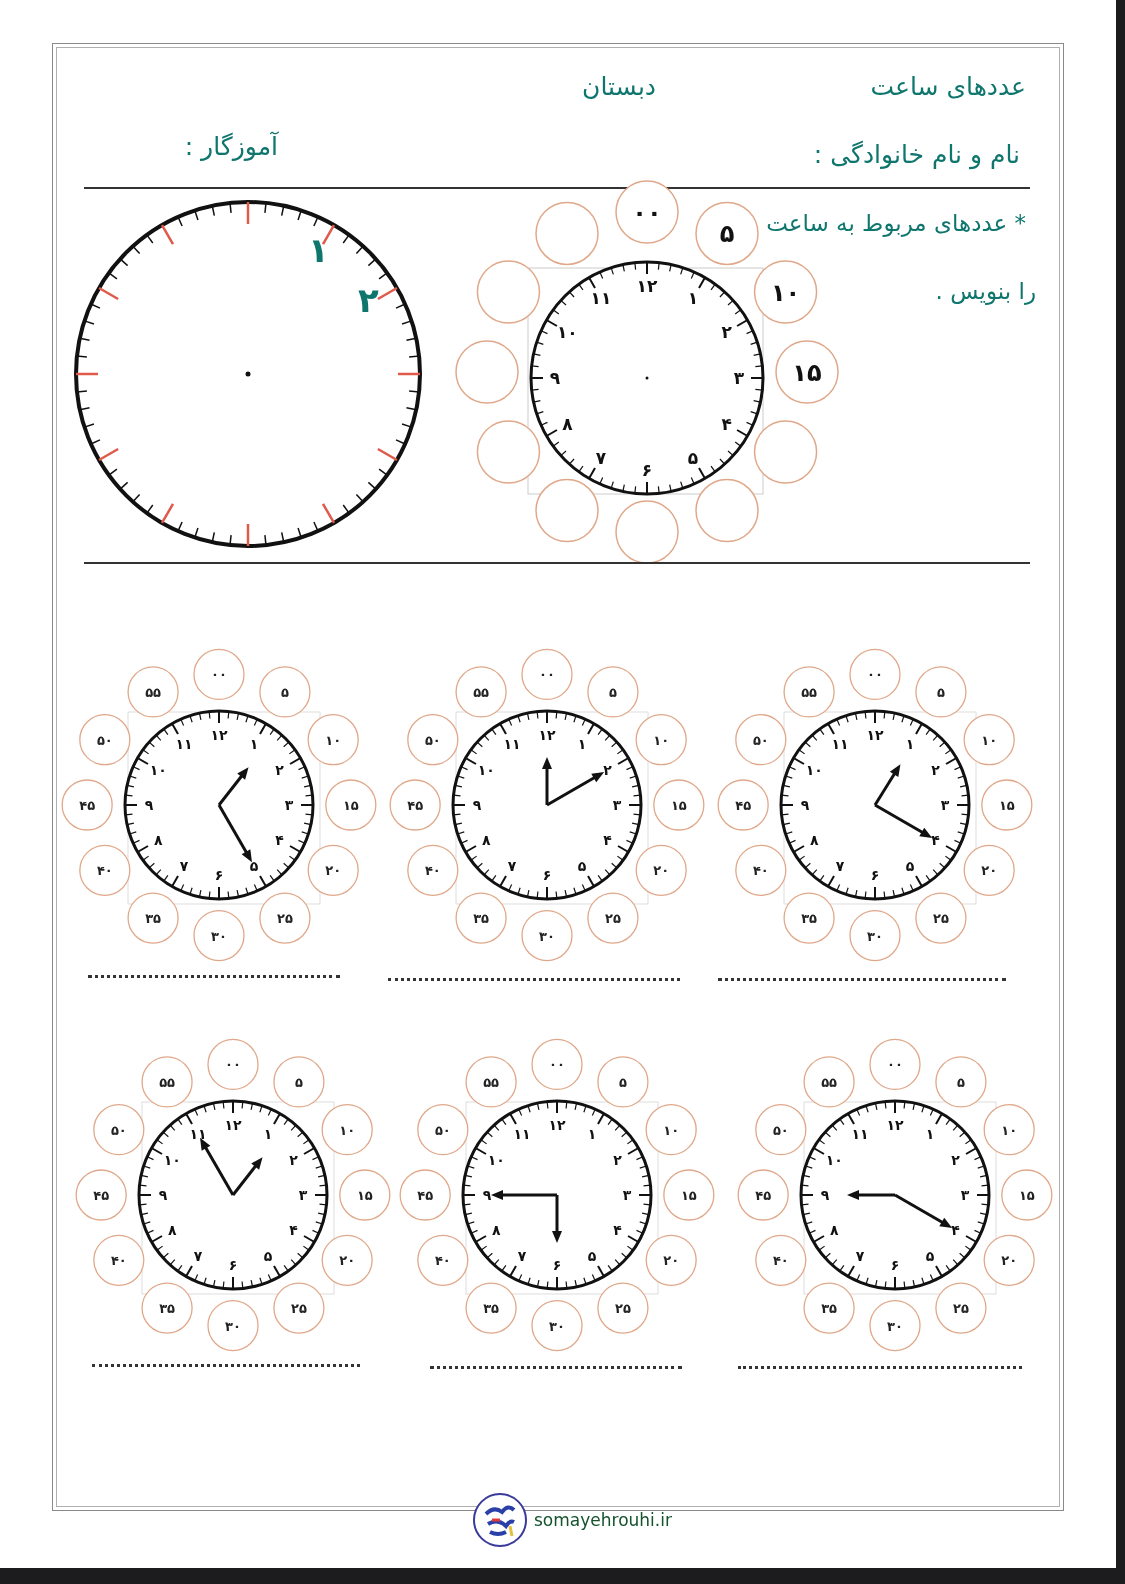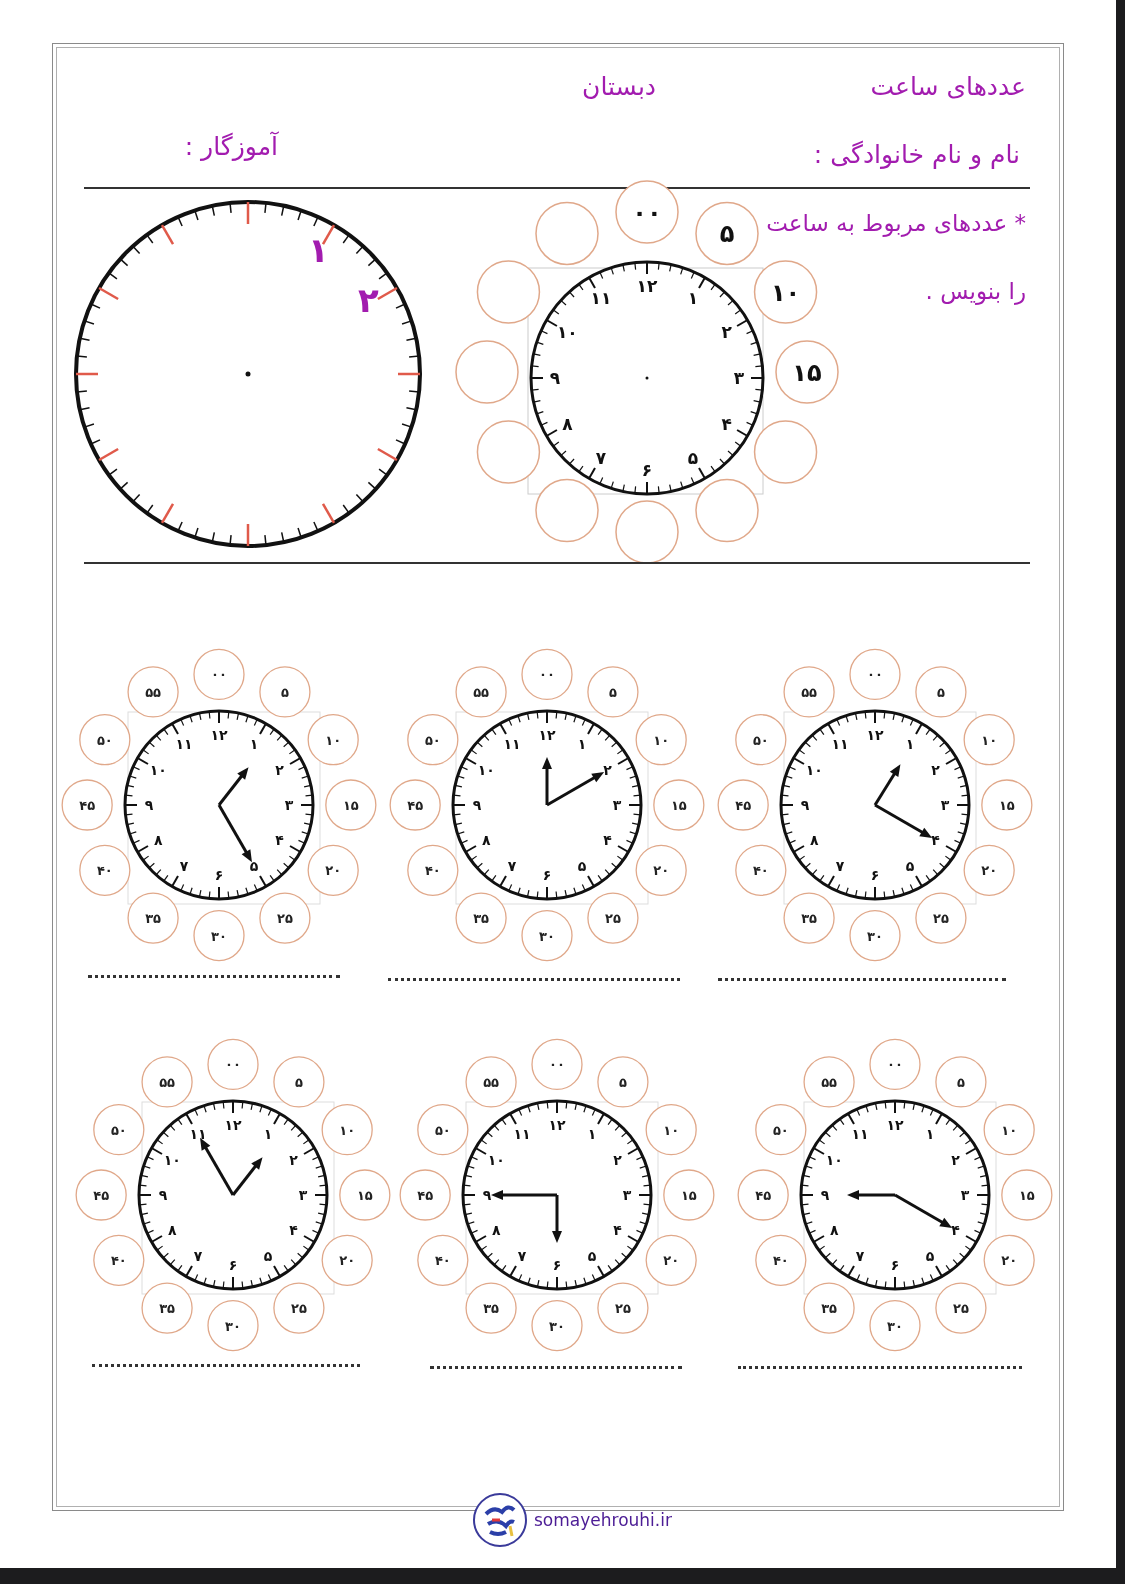--- a/index.html
+++ b/index.html
@@ -13,47 +13,47 @@
     background: #ffffff;
   }
   .frame-outer {
     position: absolute; left: 52px; top: 43px; width: 1010px; height: 1466px;
     border: 1px solid #8a8a8a;
   }
   .frame-inner {
     position: absolute; left: 56px; top: 47px; width: 1002px; height: 1458px;
     border: 1.5px solid #b0b0b0;
   }
-  .txt { position: absolute; color: #a21caf; direction: rtl; white-space: nowrap; }
+  .txt { position: absolute; color: #0f766e; direction: rtl; white-space: nowrap; }
   .title { font-size: 25px; }
   .hr { position: absolute; height: 2px; background: #333; }
   .dots {
     position: absolute; height: 0; border-top: 3px dotted #333;
   }
   svg { position: absolute; overflow: visible; }
   .footer {
     position: absolute; left: 472px; top: 1490px; height: 60px; display: flex; align-items: center;
   }
-  .footer-text { font-family: "DejaVu Sans", sans-serif; font-size: 17px; color: #4c1d95; margin-left: 6px; }
+  .footer-text { font-family: "DejaVu Sans", sans-serif; font-size: 17px; color: #14532d; margin-left: 6px; }
 </style>
 </head>
 <body>
 
 <div class="page">
   <div class="frame-outer"></div>
   <div class="frame-inner"></div>
 
   <div class="txt title" style="right:90px; top:72px;">عددهای ساعت</div>
   <div class="txt title" style="right:460px; top:72px;">دبستان</div>
   <div class="txt title" style="right:96px; top:140px;">نام و نام خانوادگی :</div>
   <div class="txt title" style="right:838px; top:132px;">آموزگار :</div>
   <div class="hr" style="left:84px; top:187px; width:946px;"></div>
 
   <div class="txt title" style="right:90px; top:210px; font-size:23px;">* عددهای مربوط به ساعت ها</div>
-  <div class="txt title" style="right:90px; top:278px; font-size:23px;">را بنویس  .</div>
+  <div class="txt title" style="right:80px; top:278px; font-size:23px;">را بنویس  .</div>
 
   <svg id="bigclock" style="left:72px; top:198px;" width="352" height="352" viewBox="-176 -176 352 352">
       <circle cx="0" cy="0" r="172" fill="#fff" stroke="#111" stroke-width="4"></circle>
       <line x1="0" y1="-172" x2="0" y2="-150" stroke="#e05a4a" stroke-width="2.5"></line>
       <line x1="17.978895682036395" y1="-171.057766003343" x2="16.93361104935986" y2="-161.11254704966026" stroke="#111" stroke-width="1.5"></line>
       <line x1="35.760810820654605" y1="-168.24138732621458" x2="33.68169391247701" y2="-158.45991131887652" stroke="#111" stroke-width="1.5"></line>
       <line x1="53.15092303249095" y1="-163.5817208027664" x2="50.06075308874148" y2="-154.07115563981486" stroke="#111" stroke-width="1.5"></line>
       <line x1="69.95870260903763" y1="-157.12981871452735" x2="65.89133617827963" y2="-147.99436413810133" stroke="#111" stroke-width="1.5"></line>
       <line x1="85.99999999999999" y1="-148.95636945092346" x2="74.99999999999999" y2="-129.9038105676658" stroke="#e05a4a" stroke-width="2.5"></line>
       <line x1="101.09906339430538" y1="-139.15092303249097" x2="95.22121087138065" y2="-131.06075308874148" stroke="#111" stroke-width="1.5"></line>

